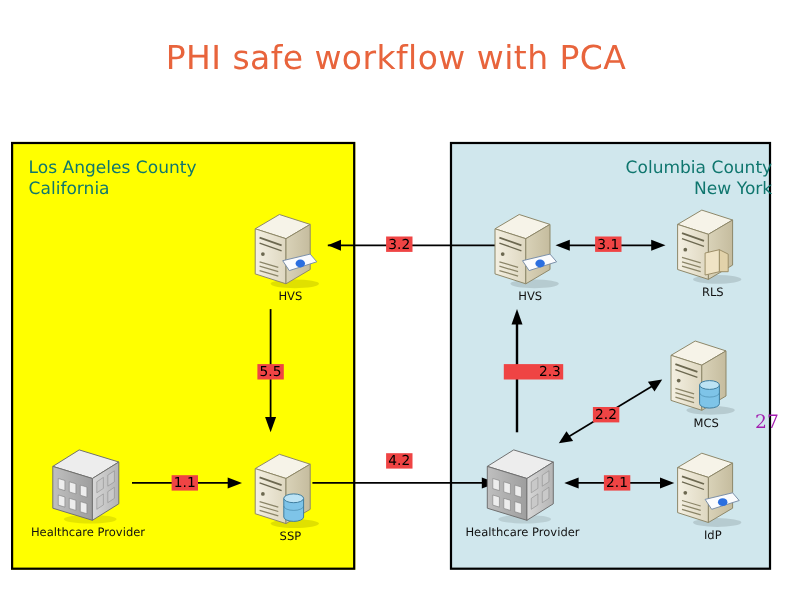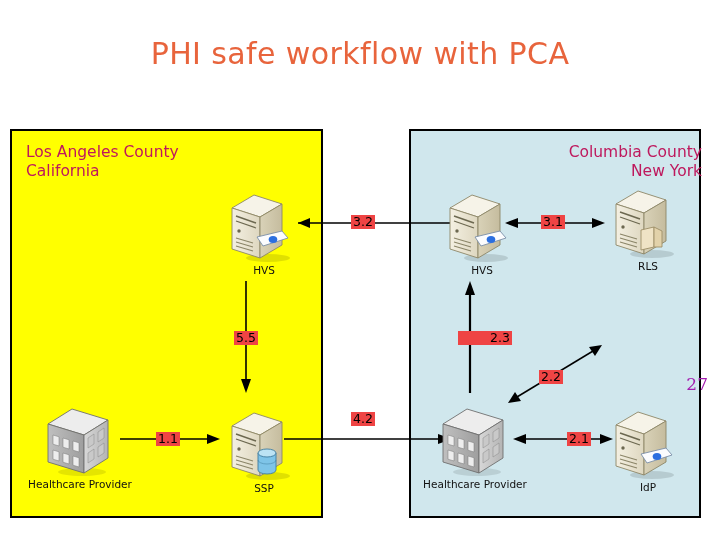--- a/index.html
+++ b/index.html
@@ -49,21 +49,21 @@
     left: 409px;
     top: 129px;
     width: 292px;
     height: 389px;
     background: #D0E7ED;
   }
   .region-label {
     position: absolute;
     font-size: 15.5px;
     line-height: 19px;
-    color: #be185d;
+    color: #0f766e;
     font-family: "DejaVu Sans", sans-serif;
     white-space: pre-line;
   }
   #label-la {
     left: 26px;
     top: 143px;
     text-align: left;
   }
   #label-cc {
     right: 18px;
@@ -192,21 +192,21 @@
   </div>
   <div class="conn-label" style="left:351px; top:412px;">4.2</div>
 
   <div class="conn" style="left:513px; top:432px; width:100px; height:14px;">
     <svg width="100" height="14" viewBox="0 0 100 14">
       <line x1="12" y1="7" x2="88" y2="7" stroke="#000" stroke-width="1.6"></line>
       <polygon points="0,7 13,2 13,12" fill="#000"></polygon>
       <polygon points="100,7 87,2 87,12" fill="#000"></polygon>
     </svg>
   </div>
-  <div class="conn-label" style="left:567px; top:432px;text-align:right;">2.1</div>
+  <div class="conn-label" style="left:549px; top:432px;text-align:right;">2.1</div>
 
   <div class="node" style="left:226px; top:190px;">
     <div class="node-art">
       <svg width="76" height="74" viewBox="0 0 76 74">
         <defs>
           <linearGradient id="svFace1" x1="0" y1="0" x2="1" y2="0">
             <stop offset="0%" stop-color="#F4F0E2"></stop>
               <stop offset="100%" stop-color="#DED7C0"></stop>
           </linearGradient>
           <linearGradient id="svSide1" x1="0" y1="0" x2="1" y2="0">
@@ -258,20 +258,40 @@
         <path d="M10,31 L30,38" stroke="#6c6850" stroke-width="1.2" fill="none"></path>
         <circle cx="13" cy="41" r="1.7" fill="#6c6850"></circle>
         <path d="M10,48 L27,53 M10,52 L27,57 M10,56 L27,61" stroke="#8b8568" stroke-width="1.1"></path>
         <polygon points="31,44 44,41 44,61 31,64" fill="#EFE3C5" stroke="#9d8f68" stroke-width="0.9"></polygon>
         <polygon points="44,41 52,45 52,61 44,61" fill="#E2D2AA" stroke="#9d8f68" stroke-width="0.9"></polygon>
       </svg>
     </div>
     <div class="node-caption">RLS</div>
   </div>
 
+  <div class="node" style="left:604px; top:305px;">
+    <div class="node-art">
+      <svg width="76" height="74" viewBox="0 0 76 74">
+        <ellipse cx="42" cy="68" rx="22" ry="4" fill="#000" opacity="0.12"></ellipse>
+        <polygon points="6,18 28,5 56,14 34,27" fill="#F6F3E8" stroke="#8d8768" stroke-width="0.9"></polygon>
+        <polygon points="6,18 34,27 34,68 6,59" fill="url(#svFace1)" stroke="#8d8768" stroke-width="0.9"></polygon>
+        <polygon points="34,27 56,14 56,55 34,68" fill="url(#svSide1)" stroke="#8d8768" stroke-width="0.9"></polygon>
+        <path d="M10,26 L30,33" stroke="#6c6850" stroke-width="1.6" fill="none"></path>
+        <path d="M10,31 L30,38" stroke="#6c6850" stroke-width="1.2" fill="none"></path>
+        <circle cx="13" cy="41" r="1.7" fill="#6c6850"></circle>
+        <path d="M10,48 L27,53 M10,52 L27,57 M10,56 L27,61" stroke="#8b8568" stroke-width="1.1"></path>
+        <g>
+          <path d="M32,45 L32,62 a9,4 0 0 0 18,0 L50,45 Z" fill="#7EC4E8" stroke="#3E7C9E" stroke-width="0.9"></path>
+          <ellipse cx="41" cy="45" rx="9" ry="4" fill="#BCE3F4" stroke="#3E7C9E" stroke-width="0.9"></ellipse>
+          <path d="M32,52 a9,4 0 0 0 18,0" fill="none" stroke="#3E7C9E" stroke-width="0.7" opacity="0.7"></path>
+        </g>
+      </svg>
+    </div>
+    <div class="node-caption">MCS</div>
+  </div>
 
   <div class="node" style="left:610px; top:407px;">
     <div class="node-art">
       <svg width="76" height="74" viewBox="0 0 76 74">
         <ellipse cx="42" cy="68" rx="22" ry="4" fill="#000" opacity="0.12"></ellipse>
         <polygon points="6,18 28,5 56,14 34,27" fill="#F6F3E8" stroke="#8d8768" stroke-width="0.9"></polygon>
         <polygon points="6,18 34,27 34,68 6,59" fill="url(#svFace1)" stroke="#8d8768" stroke-width="0.9"></polygon>
         <polygon points="34,27 56,14 56,55 34,68" fill="url(#svSide1)" stroke="#8d8768" stroke-width="0.9"></polygon>
         <path d="M10,26 L30,33" stroke="#6c6850" stroke-width="1.6" fill="none"></path>
         <path d="M10,31 L30,38" stroke="#6c6850" stroke-width="1.2" fill="none"></path>

